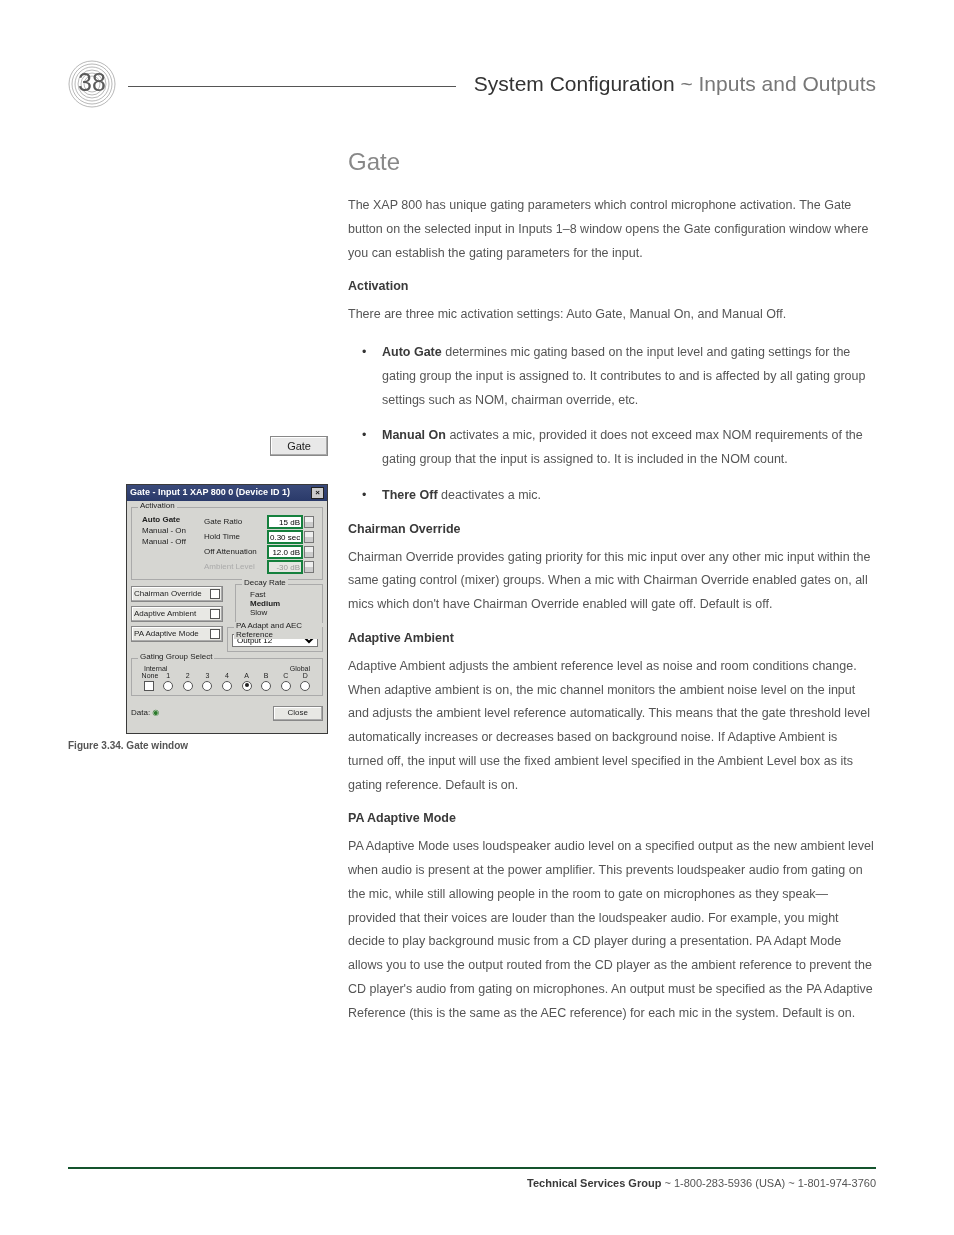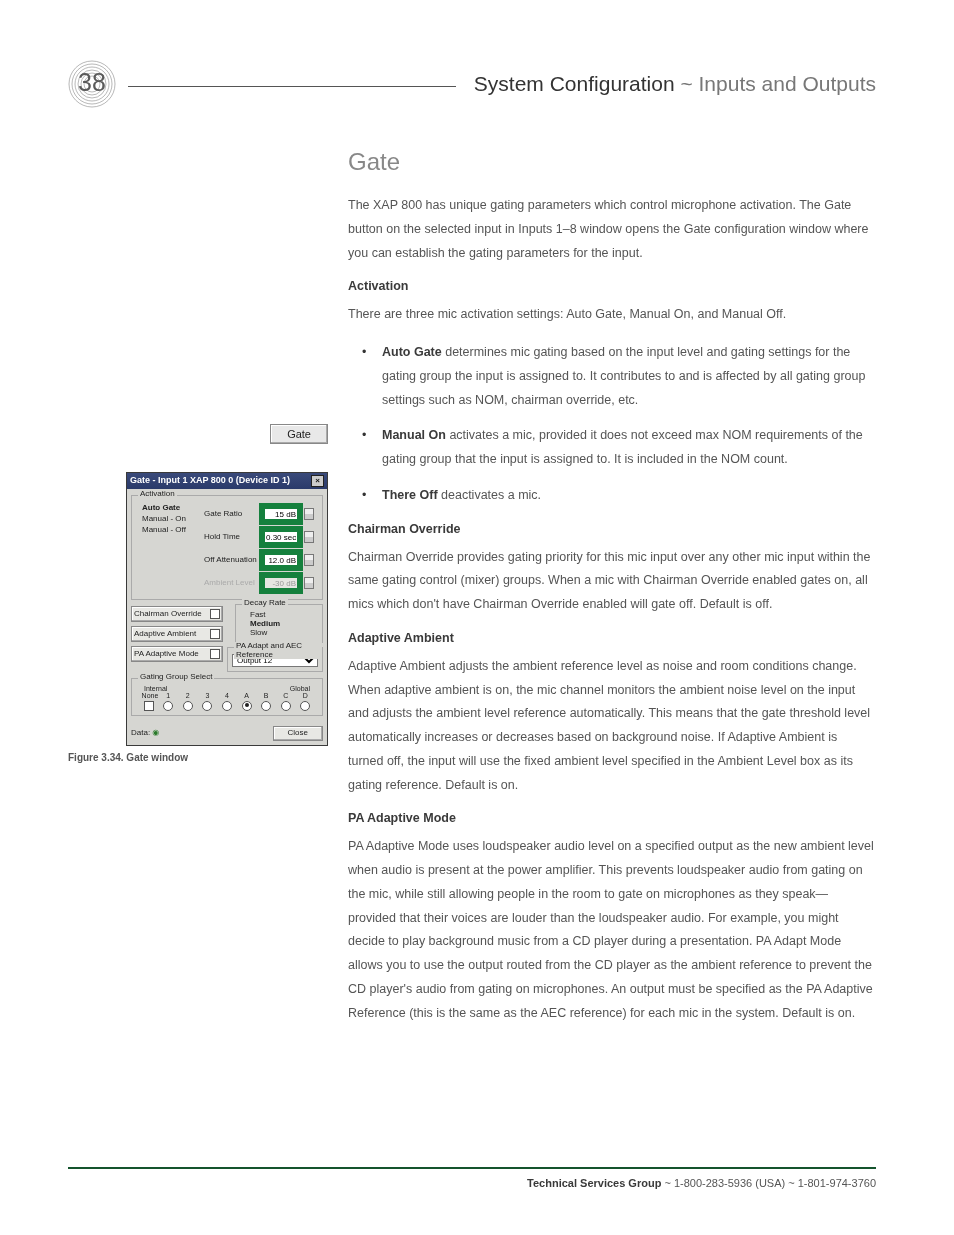--- a/index.html
+++ b/index.html
@@ -119,42 +119,42 @@
     padding: 0 2px;
     font-size: 8px;
   }
   .act-row { display:flex; }
   .act-left { flex:0 0 64px; }
   .act-right { flex:1; }
   .tree-item { margin: 2px 0 2px 6px; font-size:8px; white-space:nowrap;}
   .tree-item.bold { font-weight:bold; }
   .kv { display:flex; justify-content:space-between; align-items:center; margin:1px 4px; font-size:8px;}
   .kv .v { display:flex; align-items:center; }
-  .kv input.num { width:30px; height:10px; font-size:8px; text-align:right; border:6px solid #15803d; background:#fff; padding:0 1px;}
+  .kv input.num { width:30px; height:10px; font-size:8px; text-align:right; border:2px solid #15803d; background:#fff; padding:0 1px;}
   .kv .disabled input.num { background:#e6e6e2; color:#999; }
   .spin { width:8px; height:10px; border:1px solid #777; margin-left:1px;
           background: linear-gradient(#eee 50%, #ccc 50%);}
   .decay .opt { margin:0 0 0 10px; font-size:8px;}
   .decay .opt.bold { font-weight:bold; }
   .side-btns { display:flex; flex-direction:column; gap:4px; margin-top:2px;}
   .side-btn {
     border:1px solid #888; background:#e8e8e4;
     box-shadow: inset -1px -1px 0 #aaa, inset 1px 1px 0 #fff;
     font-size:8px; padding:2px 2px; text-align:center;
     display:flex; justify-content:space-between; align-items:center;
   }
   .side-btn .box { width:8px; height:8px; border:1px solid #555; background:#fff; margin-left:3px;}
   .paref select { font-size:8px; width:100%; border:1px solid #777; background:#fff;}
   .gating-row { display:flex; justify-content:space-evenly; margin-top:2px;}
   .gcol { text-align:center; font-size:7px; width:14px;}
   .gradio { width:8px; height:8px; border:1px solid #555; border-radius:50%; margin:1px auto 0 auto; background:#fff;}
   .gradio.on::after { content:""; display:block; width:4px; height:4px; background:#222; border-radius:50%; margin:1px auto;}
   .gcheck { width:8px; height:8px; border:1px solid #555; margin:1px auto 0 auto; background:#fff;}
   .ghead { display:flex; justify-content:space-between; font-size:7px; margin-bottom:-2px; padding:0 8px;}
-  .dlg-foot { display:flex; justify-content:space-between; align-items:center; padding:2px 4px 4px 4px; font-size:8px;}
+  .dlg-foot { display:flex; justify-content:space-between; align-items:center; padding:2px 4px 12px 4px; font-size:8px;}
   .dlg-foot .closebtn { border:1px solid #888; background:#e8e8e4; padding:2px 14px; box-shadow: inset -1px -1px 0 #aaa, inset 1px 1px 0 #fff;}
 
   
   h1.section {
     font-family: "Trebuchet MS", sans-serif;
     font-weight: normal;
     font-size: 24px;
     color: #888;
     margin: 0 0 18px 0;
   }

